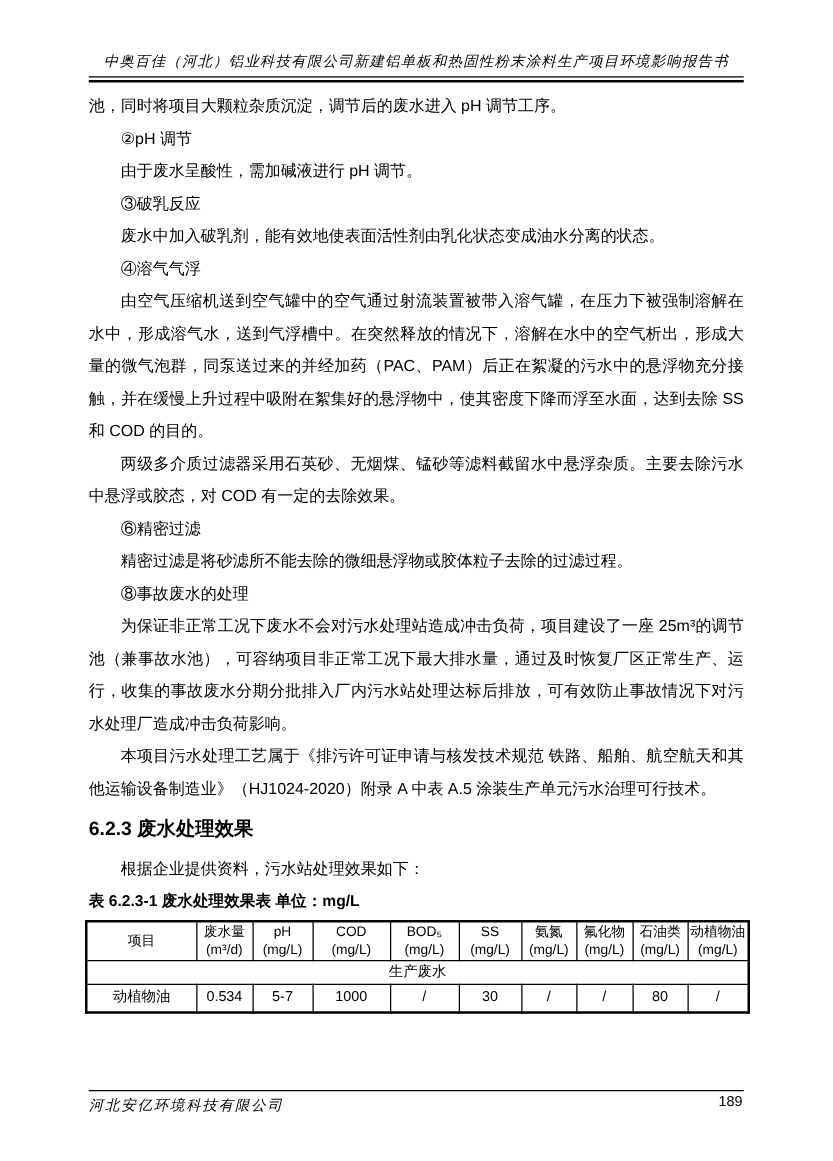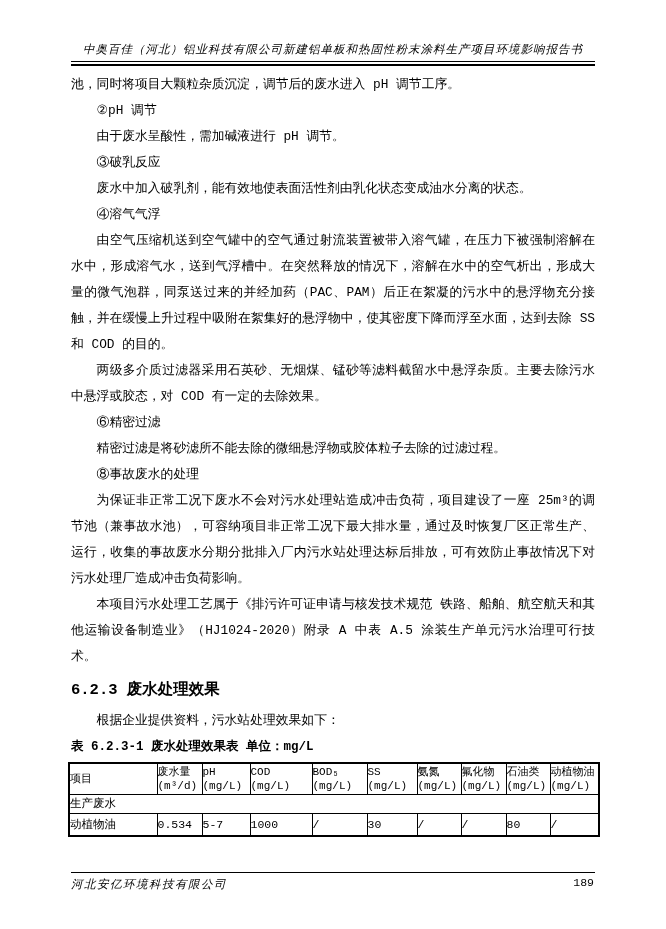--- a/index.html
+++ b/index.html
@@ -1,18 +1,18 @@
 <!DOCTYPE html>
 <html><head>
 <meta charset="utf-8">
 <style>
   html,body { margin:0; padding:0; background:#ffffff; }
   .page {
     position:relative; width:666px; height:929px; background:#ffffff;
-    color:#000; font-family:Liberation Mono, monospace;
+    color:#000; font-family:Liberation Sans, sans-serif;
     overflow:hidden;
   }
   .header-text {
     position:absolute; top:42px; left:71px; width:524px;
     text-align:center; font-size:11.5px; font-style:italic;
     letter-spacing:1px; white-space:nowrap;
   }
   .header-rule {
     position:absolute; top:61px; left:71px; width:524px; height:2px;
     border-top:1.5px solid #000; border-bottom:2.5px solid #000;
@@ -27,21 +27,21 @@
     font-size:15.5px; font-weight:bold; line-height:28px;
     margin:6px 0 4px 0; text-align:left; text-indent:0;
   }
   .table-title {
     text-align:left; font-weight:bold; font-size:12.5px;
     line-height:22px; margin-top:2px;
   }
   table.effect {
     border-collapse:collapse; table-layout:fixed;
     width:530px; margin-left:-3px; margin-top:4px;
-    font-size:11px; padding-left:17px;
+    font-size:11px; text-align:center;padding-left:17px;
   }
   table.effect { border:2px solid #000; }
   table.effect th, table.effect td {
     border:1px solid #000; font-weight:normal; padding:1px 0;
     overflow:hidden;
   }
   table.effect thead th { line-height:14px; vertical-align:middle; }
   table.effect td { line-height:17px; }
   tr.group-row td { line-height:16px; font-size:11.5px; }
   tr.data-row td { height:19px; font-size:11.5px; }

